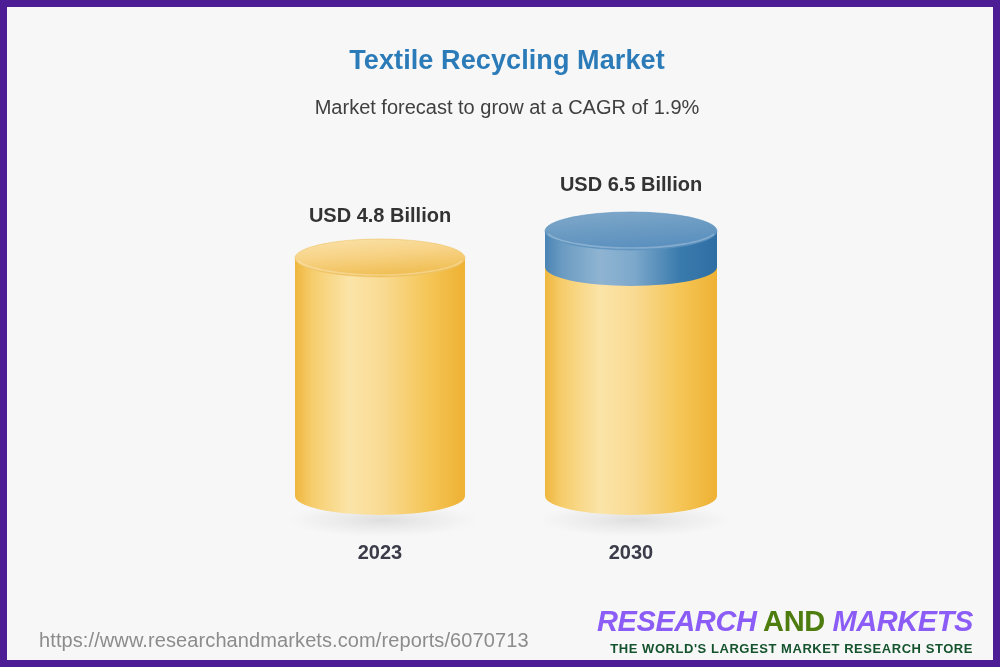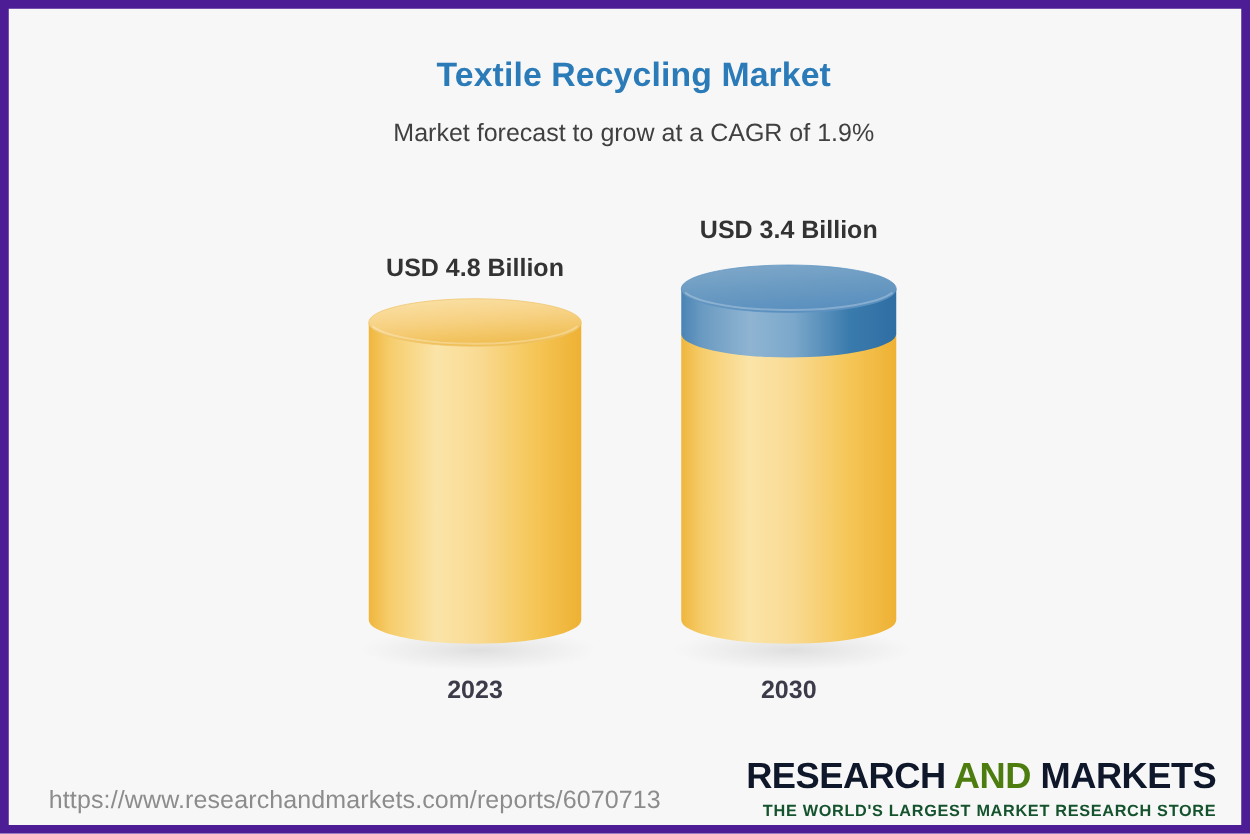--- a/index.html
+++ b/index.html
@@ -97,21 +97,21 @@
     top: 600px;
     text-align: right;
     line-height: 1;
   }
   #logo-wordmark {
     font-size: 29px;
     font-weight: bold;
     letter-spacing: -0.4px;
     white-space: nowrap;
   }
-  .logo-blue { color: #0f172a; }
+  .logo-blue { color: #8b5cf6; font-style: italic; }
   .logo-gold { color: #4d7c0f; }
   #logo-tagline {
     margin-top: 6px;
     font-size: 13px;
     font-weight: bold;
     color: #14532d;
     letter-spacing: 0.55px;
     white-space: nowrap;
   }
 </style>
@@ -198,21 +198,21 @@
         <path d="M 0,55 L 0,284 A 86,19 0 0 0 172,284 L 172,55 Z" fill="url(#g2body)"></path>
 
         <path d="M 0,19 L 0,55 A 86,19 0 0 0 172,55 L 172,19 Z" fill="url(#g2blue)"></path>
 
         <ellipse cx="86" cy="19" rx="86" ry="19" fill="url(#g2top)" stroke="#5d93c0" stroke-width="0.6"></ellipse>
 
         <path d="M 3,22 A 86,19 0 0 0 169,22" fill="none" stroke="#ffffff" stroke-opacity="0.26" stroke-width="1.6"></path>
       </svg>
     </div>
 
-    <div class="value-label" style="left:524px; top:166px; width:200px;">USD 3.4 Billion</div>
+    <div class="value-label" style="left:524px; top:166px; width:200px;">USD 6.5 Billion</div>
 
     <div class="cat-label" style="left:524px; top:534px; width:200px;">2030</div>
 
   </div>
 
   <div id="footer-url">https://www.researchandmarkets.com/reports/6070713</div>
 
   <div id="logo-block">
     <div id="logo-wordmark"><span class="logo-blue">RESEARCH</span> <span class="logo-gold">AND</span> <span class="logo-blue">MARKETS</span></div>
     <div id="logo-tagline">THE WORLD'S LARGEST MARKET RESEARCH STORE</div>

